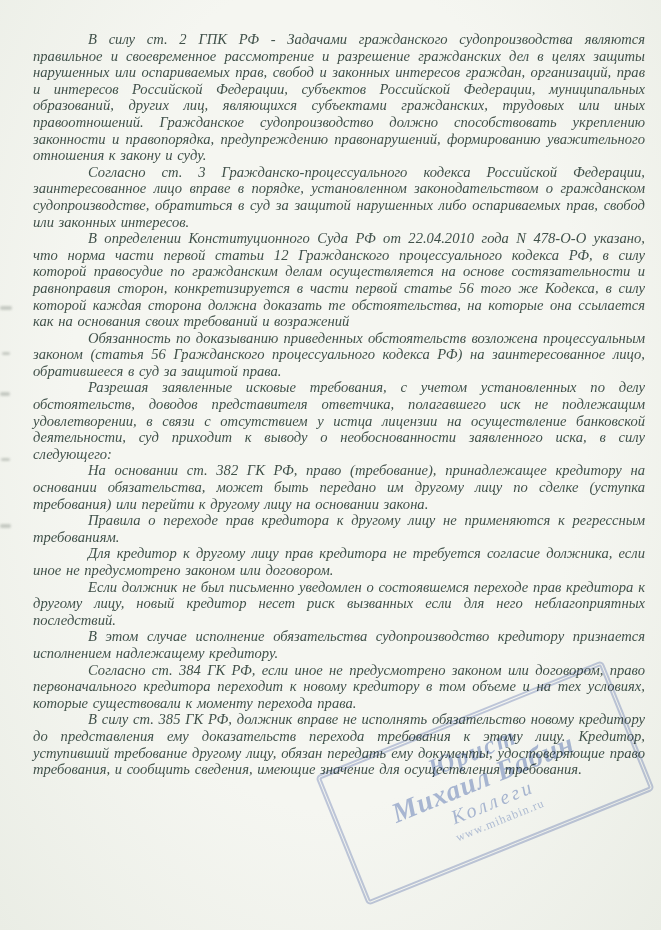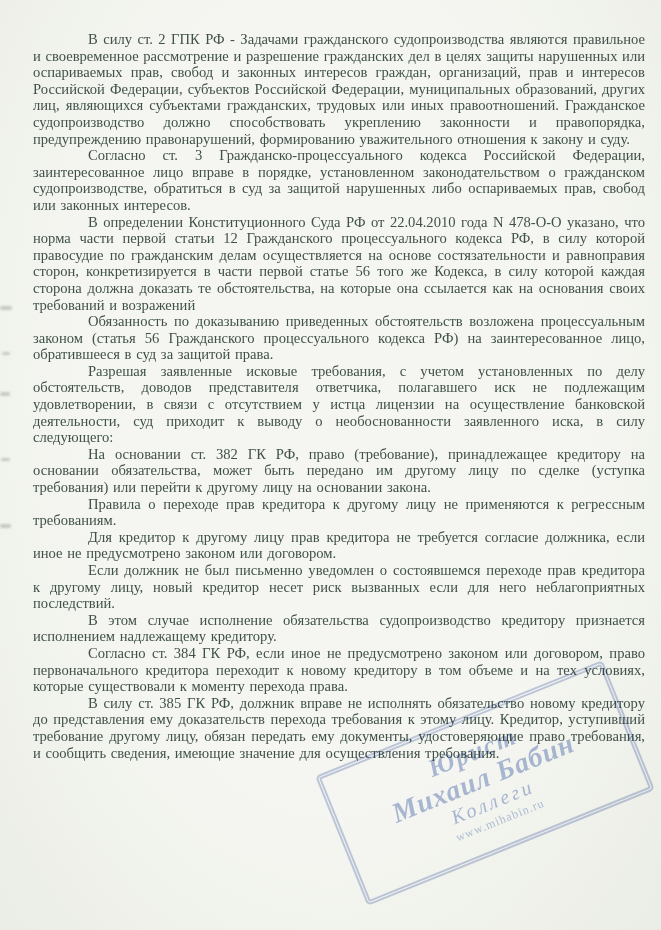--- a/index.html
+++ b/index.html
@@ -20,20 +20,21 @@
   }
   .text-block {
     position: absolute;
     left: 33px;
     top: 31px;
     width: 612px;
     color: #40514a;
     font-size: 14.6px;
     line-height: 16.6px;
     text-align: justify;
+    font-style: italic;
   }
   .text-block p {
     margin: 0;
     padding: 0;
     text-indent: 55px;
     word-spacing: 1px;
   }
   
   .stamp {
     position: absolute;

